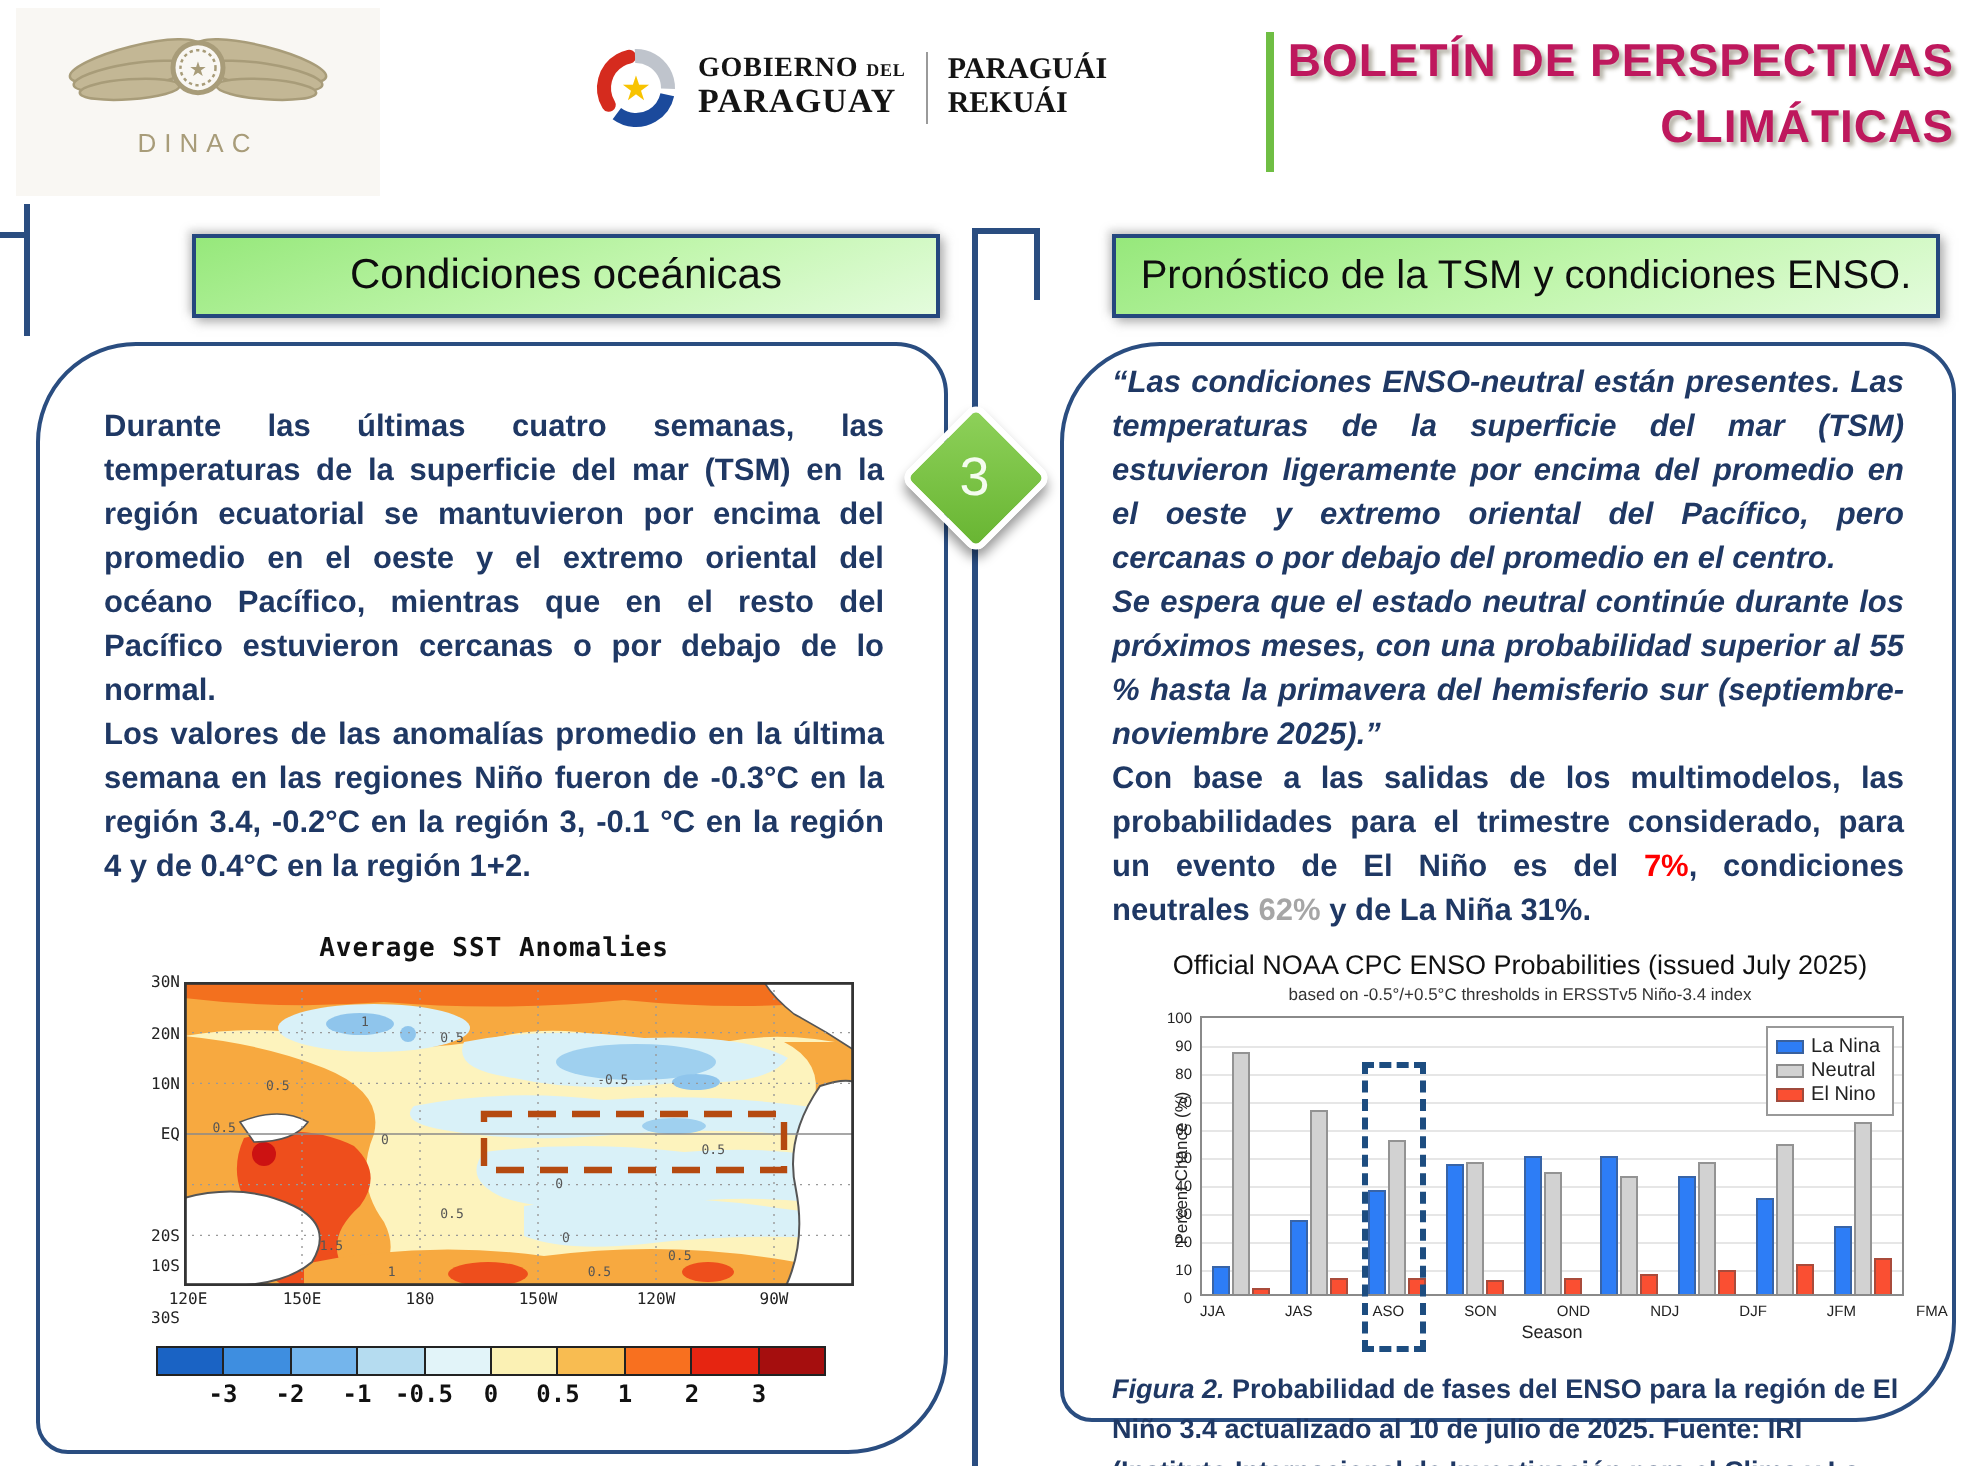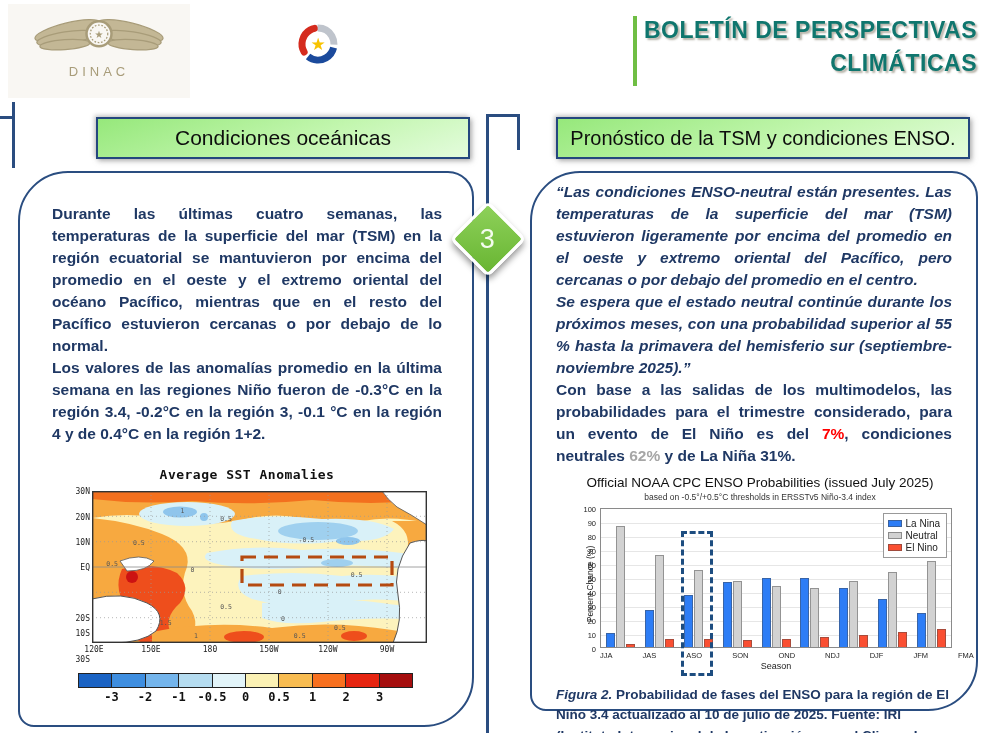--- a/index.html
+++ b/index.html
@@ -16,21 +16,21 @@
   .gov-text { display:flex; align-items:center; gap:10px; font-family:"Liberation Serif", serif; color:#141414; }
   .gov-col { line-height:1.05; }
   .gov-l1 { font-size:14px; font-weight:700; letter-spacing:0.4px; }
   .gov-l1 .small { font-size:9px; font-weight:700; }
   .gov-l2 { font-size:17px; font-weight:700; letter-spacing:0.6px; }
   .gov-div { width:1px; height:36px; background:#9a9a9a; }
   .gov-r { font-size:15px; font-weight:700; line-height:1.15; }
 
   .green-bar { position:absolute; left:633px; top:16px; width:4px; height:70px; background:#6fbe44; }
   .main-title { position:absolute; right:12px; top:14px; text-align:right;
-                color:#0f766e; font-weight:800; font-size:23px; line-height:1.45; letter-spacing:0.5px;
+                color:#be185d; font-weight:800; font-size:23px; line-height:1.45; letter-spacing:0.5px;
                 text-shadow:2px 2px 2px rgba(90,85,60,.45); }
 
   
   .line { position:absolute; background:#2a4d80; }
   .edge-bracket-h { left:0; top:116px; width:14px; height:3px; }
   .edge-bracket-v { left:12px; top:102px; width:3px; height:66px; }
   .center-v { left:486px; top:114px; width:3px; height:619px; }
   .hook-h { left:486px; top:114px; width:34px; height:3px; }
   .hook-v { left:517px; top:114px; width:3px; height:36px; }
 
@@ -129,20 +129,31 @@
     <div class="dinac-label">DINAC</div>
   </div>
 
   <div class="gov-box">
     <svg width="44" height="44" viewBox="0 0 44 44">
       <circle cx="22" cy="22" r="16" fill="none" stroke="#d52b1e" stroke-width="7" stroke-dasharray="3 3.2" stroke-dashoffset="0" transform="rotate(-210 22 22)" stroke-linecap="round" pathLength="100" style="stroke-dasharray:30 70;"></circle>
       <circle cx="22" cy="22" r="16" fill="none" stroke="#bfc4cc" stroke-width="7" pathLength="100" style="stroke-dasharray:26 74; stroke-dashoffset:-33;" transform="rotate(-210 22 22)"></circle>
       <circle cx="22" cy="22" r="16" fill="none" stroke="#1b4a9c" stroke-width="7" pathLength="100" style="stroke-dasharray:32 68; stroke-dashoffset:-62;" transform="rotate(-210 22 22)"></circle>
       <text x="22" y="28" text-anchor="middle" font-size="17" fill="#f8c300">★</text>
     </svg>
+    <div class="gov-text">
+      <div class="gov-col">
+        <div class="gov-l1"><span>GOBIERNO</span> <span class="small">DEL</span></div>
+        <div class="gov-l2">PARAGUAY</div>
+      </div>
+      <div class="gov-div"></div>
+      <div class="gov-col gov-r">
+        <div>PARAGUÁI</div>
+        <div>REKUÁI</div>
+      </div>
+    </div>
   </div>
 
   <div class="green-bar"></div>
   <div class="main-title">
     <div>BOLETÍN DE PERSPECTIVAS</div>
     <div>CLIMÁTICAS</div>
   </div>
 
   <div class="line edge-bracket-h"></div>
   <div class="line edge-bracket-v"></div>

